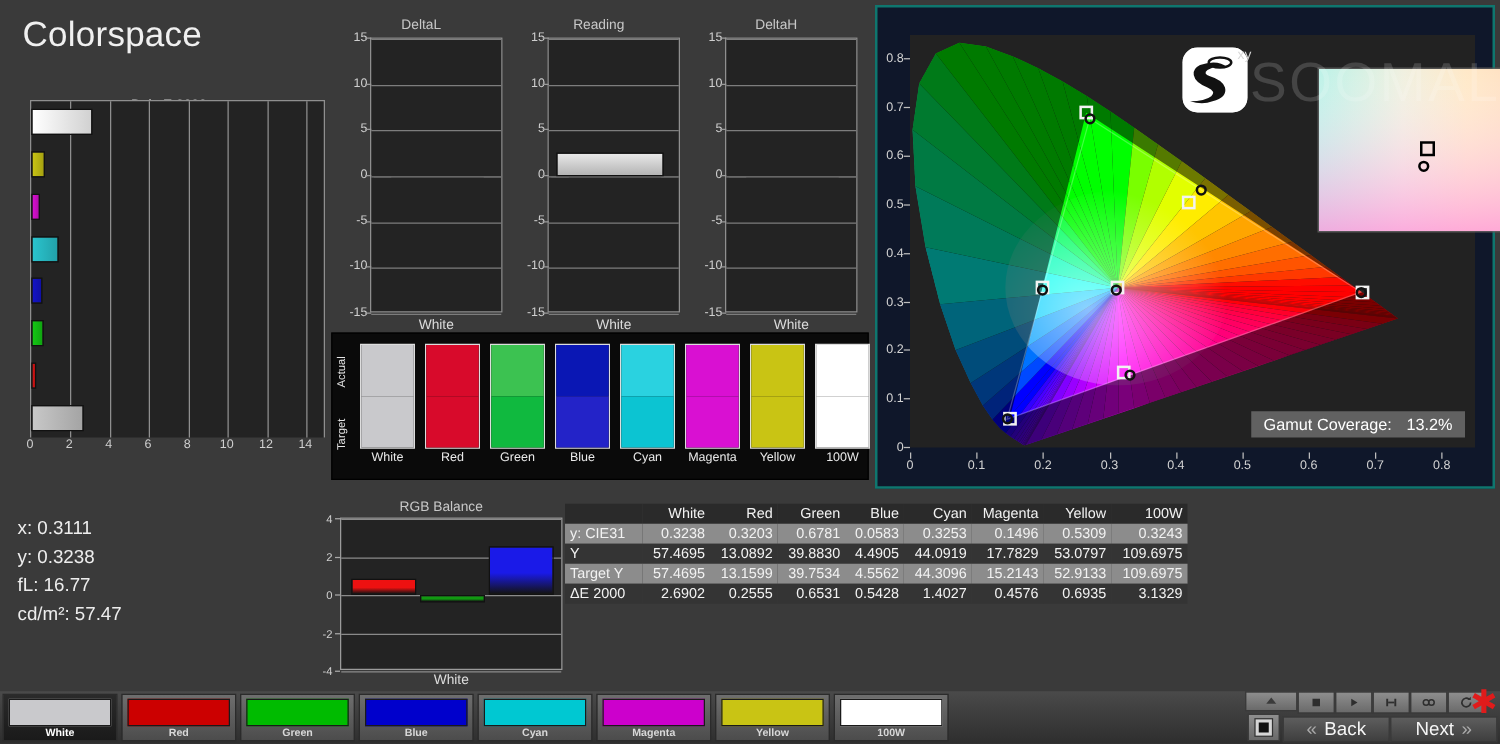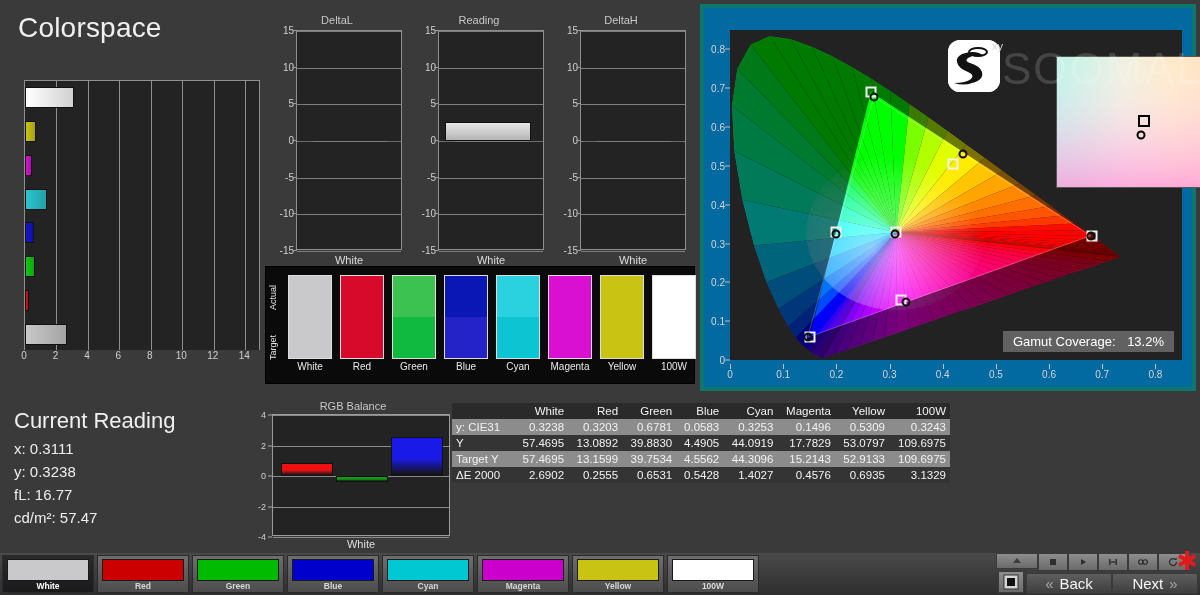--- a/index.html
+++ b/index.html
@@ -53,21 +53,21 @@
   #swatch-side div { position: absolute; left: 0; width: 16px; color: #e6e6e6; font-size: 9px;
                      writing-mode: vertical-rl; transform: rotate(180deg); text-align: center;}
   .sw { position: absolute; top: 8px; width: 44px; height: 84px; border: 1px solid #ddd; }
   .sw .act { position: absolute; left:0; right:0; top:0; height: 50%; }
   .sw .tgt { position: absolute; left:0; right:0; bottom:0; height: 50%; }
   .sw-lbl { position: absolute; top: 94px; width: 52px; text-align: center;
             font-size: 10px; color: #e9e9e9; }
 
   
   #cie-panel { position: absolute; left: 700px; top: 4px; width: 496px; height: 387px;
-               background: #0369a1; border: 4px solid #0f766e; }
+               background: #0f172a; border: 2px solid #0f766e; }
   #cie-plot { position: absolute; left: 26px; top: 22px; width: 452px; height: 330px;
               background: #222; }
   #cie-yaxis { position: absolute; left: 0; top: 22px; width: 26px; height: 334px; }
   #cie-yaxis span { position: absolute; right: 5px; font-size: 10px; color: #d4d4d4;
                     transform: translateY(-50%); }
   #cie-yaxis i { position: absolute; right: 0; width: 5px; height: 1px; background: #bdbdbd;
                  transform: translateY(-50%); }
   #cie-xaxis { position: absolute; left: 26px; top: 356px; width: 452px; height: 20px; }
   #cie-xaxis span { position: absolute; top: 5px; font-size: 10px; color: #d4d4d4;
                     transform: translateX(-50%); }
@@ -496,21 +496,20 @@
         <span style="left: 319.059px;">0.6</span>
         <i style="left: 319.059px;"></i>
         <span style="left: 372.235px;">0.7</span>
         <i style="left: 372.235px;"></i>
         <span style="left: 425.412px;">0.8</span>
         <i style="left: 425.412px;"></i>
       </div>
   </div>
 
   <div id="reading">
-    <h2>Current Reading</h2>
     <div class="row">
       <span>x:</span>
       <span>0.3111</span>
     </div>
     <div class="row">
       <span>y:</span>
       <span>0.3238</span>
     </div>
     <div class="row">
       <span>fL:</span>

